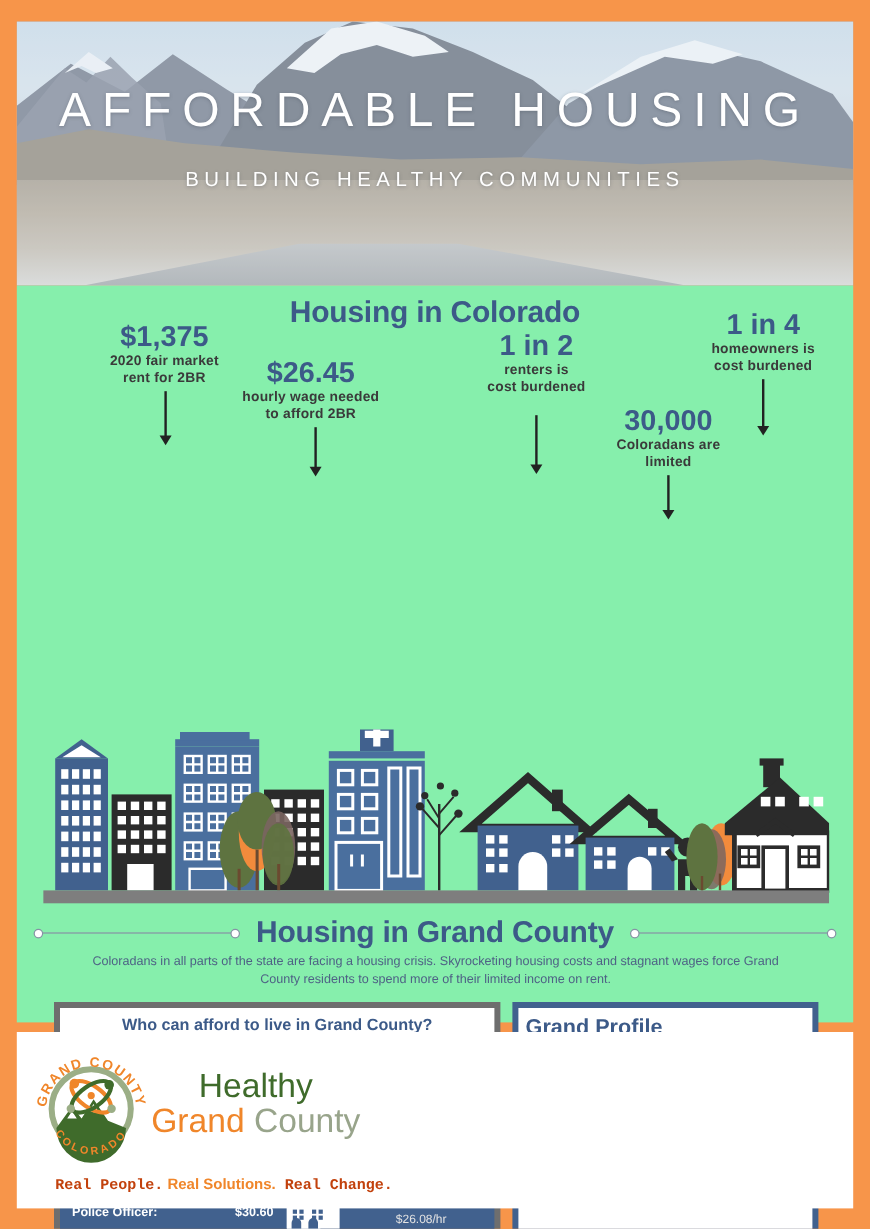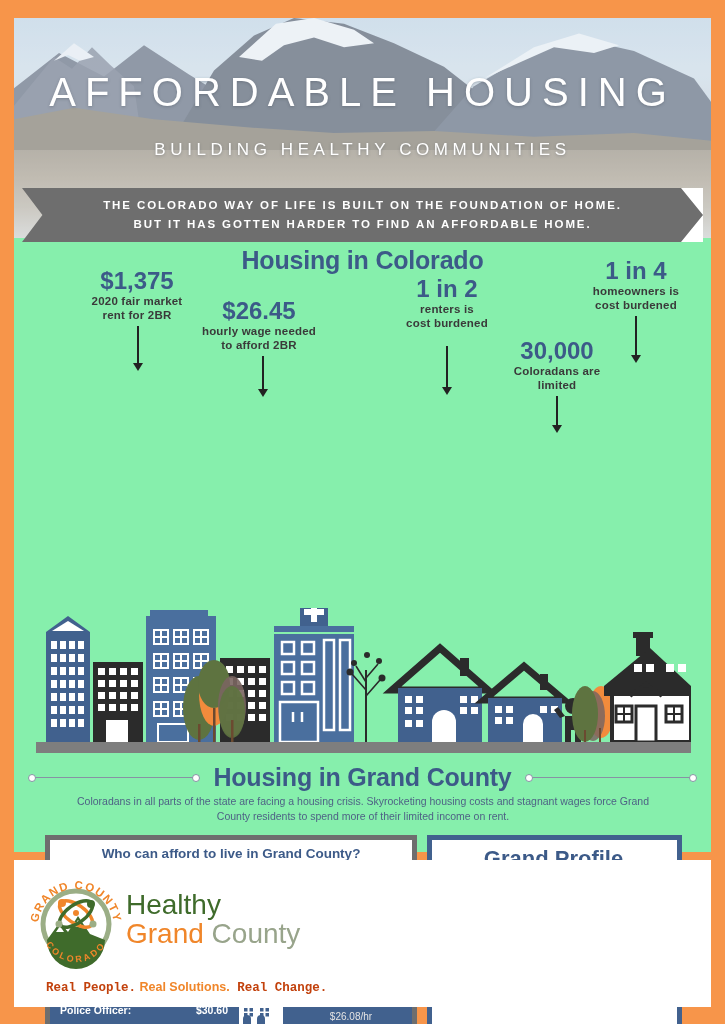--- a/index.html
+++ b/index.html
@@ -138,35 +138,35 @@
   .job .vl { font-weight:700; }
   .dark .job { color:#1A1A1A; }
   .light .job { color:#ffffff; }
   .iconcell { width:62px; display:flex; align-items:center; justify-content:center; }
   .needcell { flex:1; text-align:center; font-size:10px; line-height:13px; }
   .need-blue { color:#6E89B4; }
   .need-wht  { color:#E3E3E3; }
 
   .right-panel { flex:1; background:#41618E; padding:5px; }
   .rp-inner { width:100%; height:100%; background:#fff; padding:6px 8px 6px 6px; }
-  .rp-title { text-align:center; color:#3C5A88; font-size:22px; font-weight:700; margin-bottom:2px; }
+  .rp-title { text-align:left; color:#3C5A88; font-size:18px; font-weight:700; margin-bottom:2px; }
   .rp-list { list-style:none; }
   .rp-list li { position:relative; padding-left:15px; color:#8EA2BE; font-size:12.8px; line-height:16.5px; margin-bottom:1px; }
   .rp-list li::before { content:"•"; position:absolute; left:2px; top:-1px; color:#41618E; font-size:15px; }
   .rp-list b { color:#2E4A70; font-weight:700; }
   .rp-list .sm { font-size:10.5px; font-weight:700; color:#2E4A70; }
 
   
   .footer {
     position:absolute; left:14px; top:860px; width:697px; height:147px;
     background:#ffffff; display:flex; align-items:center;
   }
   .logo-block { width:320px; position:relative; height:100%; }
   .logo-mark { position:absolute; left:12px; top:12px; width:100px; height:100px; }
-  .logo-text { position:absolute; left:112px; top:30px; }
+  .logo-text { position:absolute; left:112px; top:30px;text-align:center; }
   .lt1 { font-size:28px; font-weight:400; color:#3F6B2B; line-height:29px; }
   .lt2 { font-size:28px; line-height:29px; }
   .lt2 .g { color:#F0862A; font-weight:400; }
   .lt2 .c { color:#98A48B; font-weight:400; }
   .tagline { position:absolute; left:32px; top:120px; font-size:12.5px; font-weight:600; }
   .tagline .a { color:#c2410c;font-family:Liberation Mono, monospace; } .tagline .b { color:#F0862A; }
 
   .sponsor { flex:1; text-align:right; padding-right:18px;
     color:#3F6B2B; font-size:21px; font-weight:700; line-height:25px; }
 </style>
@@ -187,24 +187,20 @@
       <polygon points="470,62 520,30 565,16 605,28 580,36 540,30 505,46" fill="#f0f5f9"></polygon>
       <polygon points="0,140 0,104 60,92 140,104 230,112 320,118 420,116 520,122 620,118 697,126 697,140" fill="#8b8576"></polygon>
     </svg>
     <div class="hero-ground"></div>
     <div class="hero-road"></div>
     <div class="hero-haze"></div>
     <div class="hero-title">AFFORDABLE HOUSING</div>
     <div class="hero-sub">BUILDING HEALTHY COMMUNITIES</div>
   </div>
 
-  <div class="ribbon">
-    <div class="ribbon-line">THE COLORADO WAY OF LIFE IS BUILT ON THE FOUNDATION OF HOME.</div>
-    <div class="ribbon-line">BUT IT HAS GOTTEN HARDER TO FIND AN AFFORDABLE HOME.</div>
-  </div>
 
   <div class="body-wrap">
 
     <div class="sec-title" style="position:absolute;left:0;top:8px;width:100%;">Housing in Colorado</div>
 
     <div class="stats">
 
       <div class="stat" style="left:48px; top:30px; width:150px;">
         <div class="big">$1,375</div>
         <div class="cap">2020 fair market</div>

